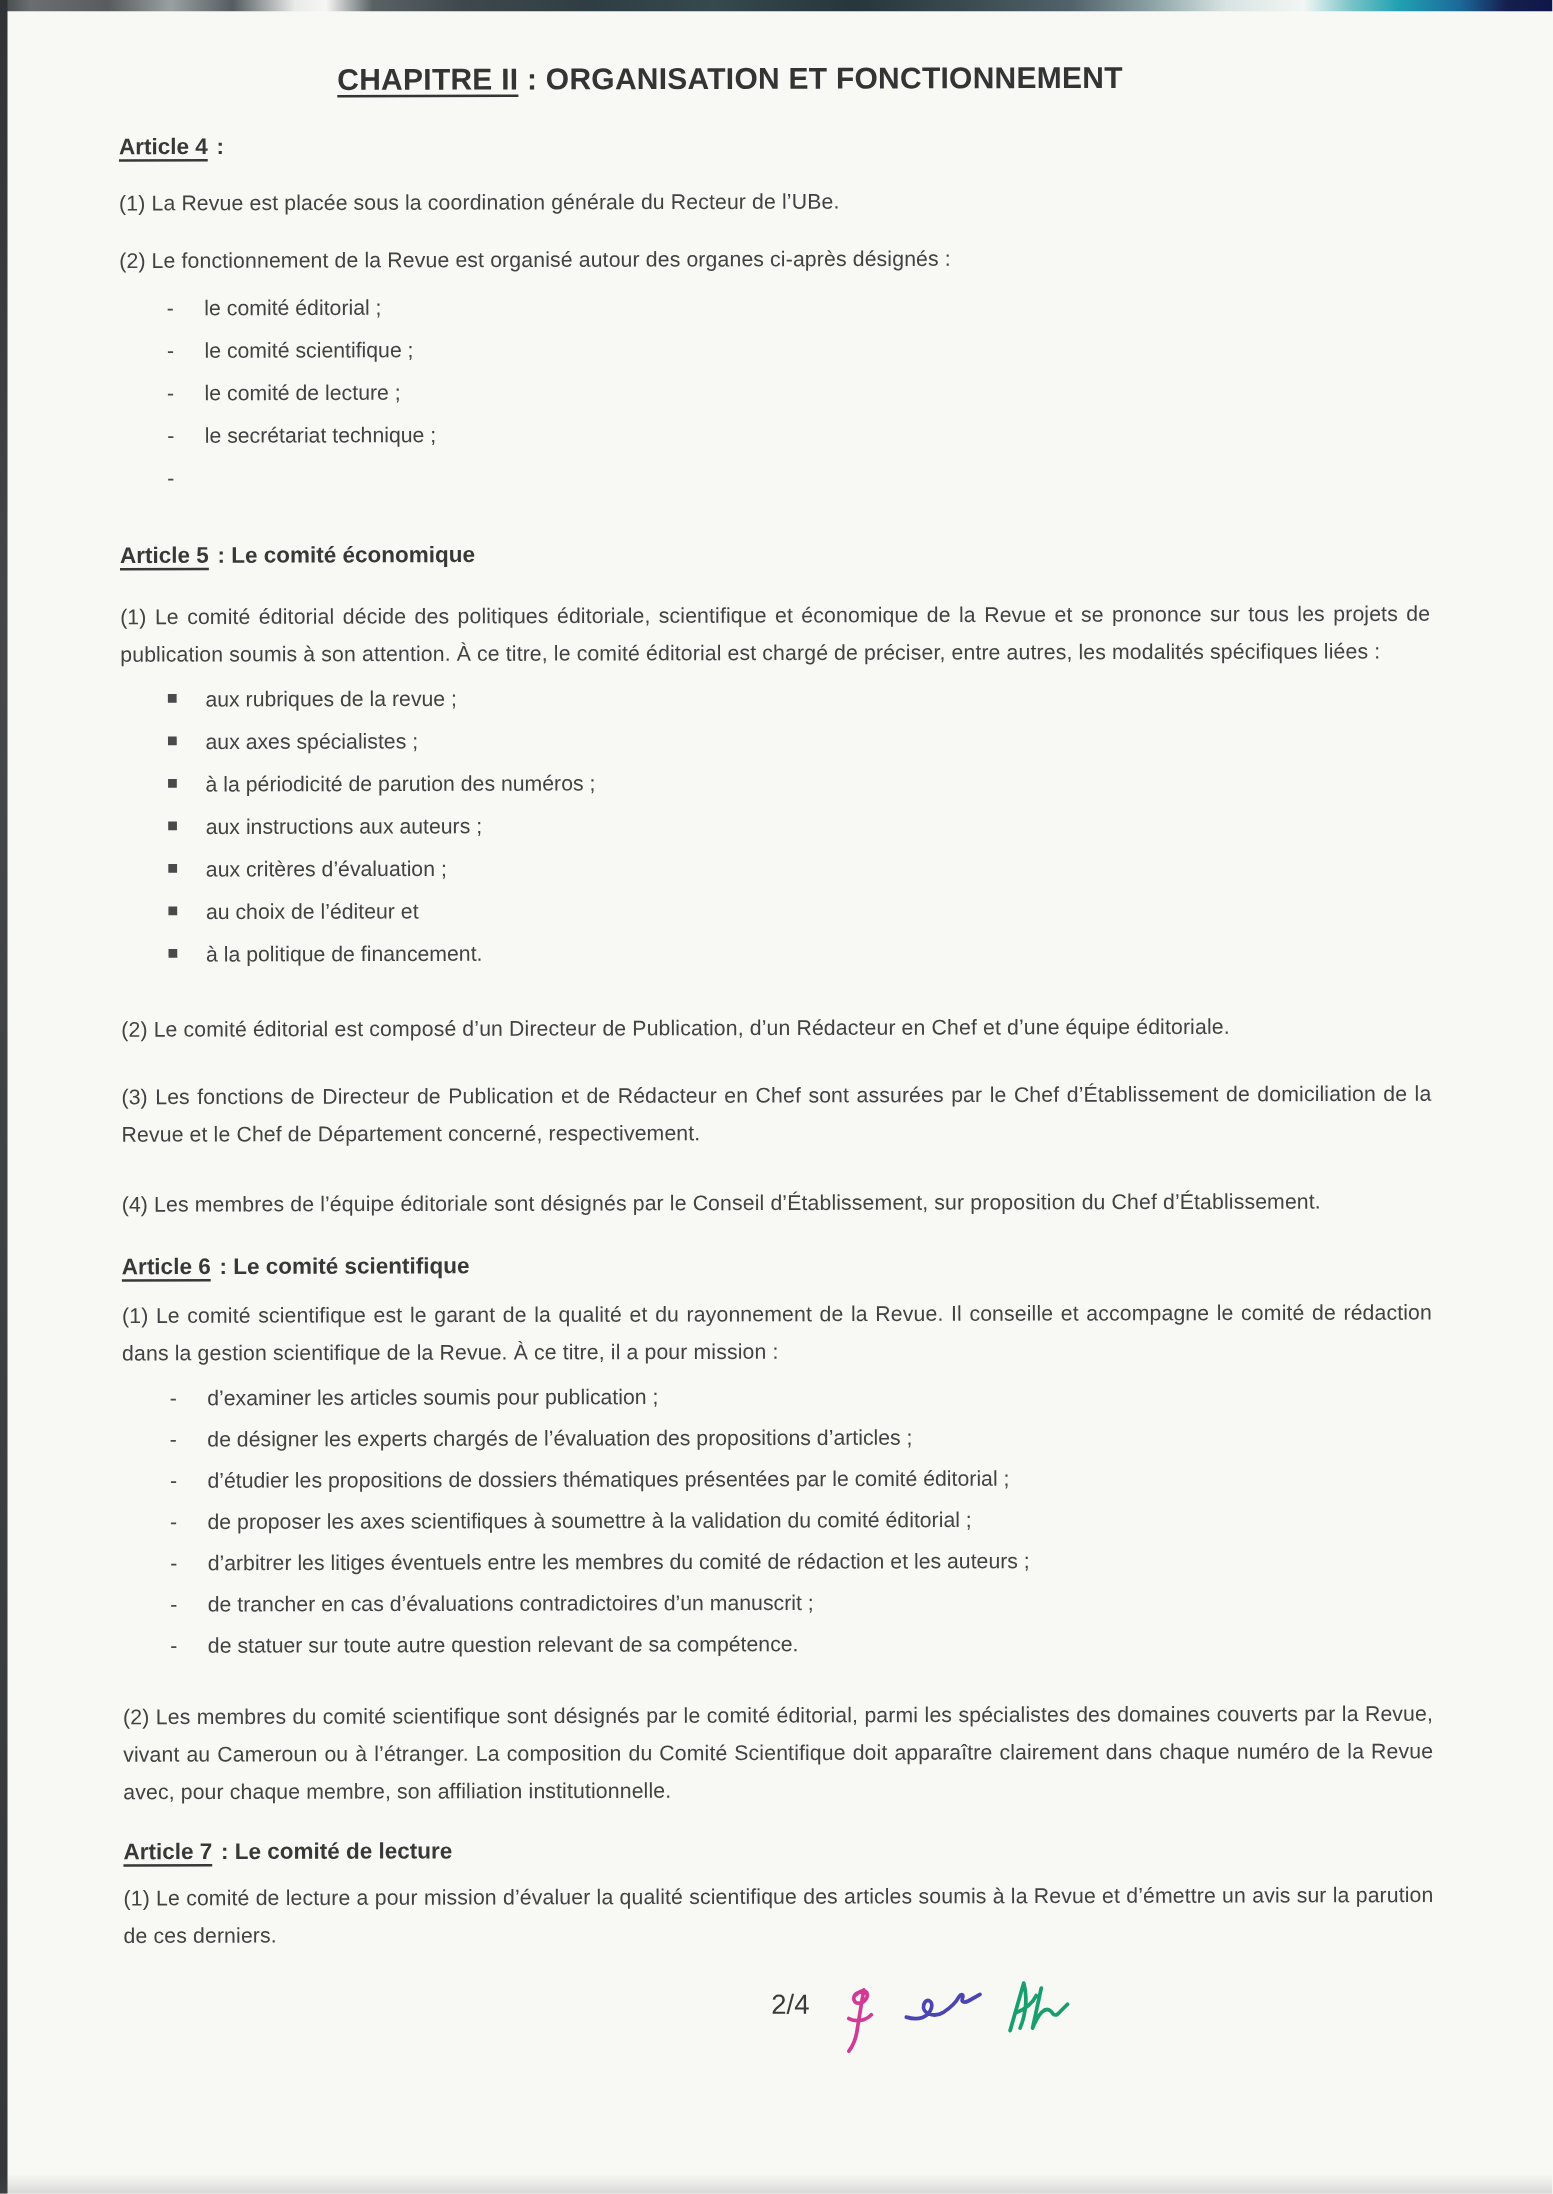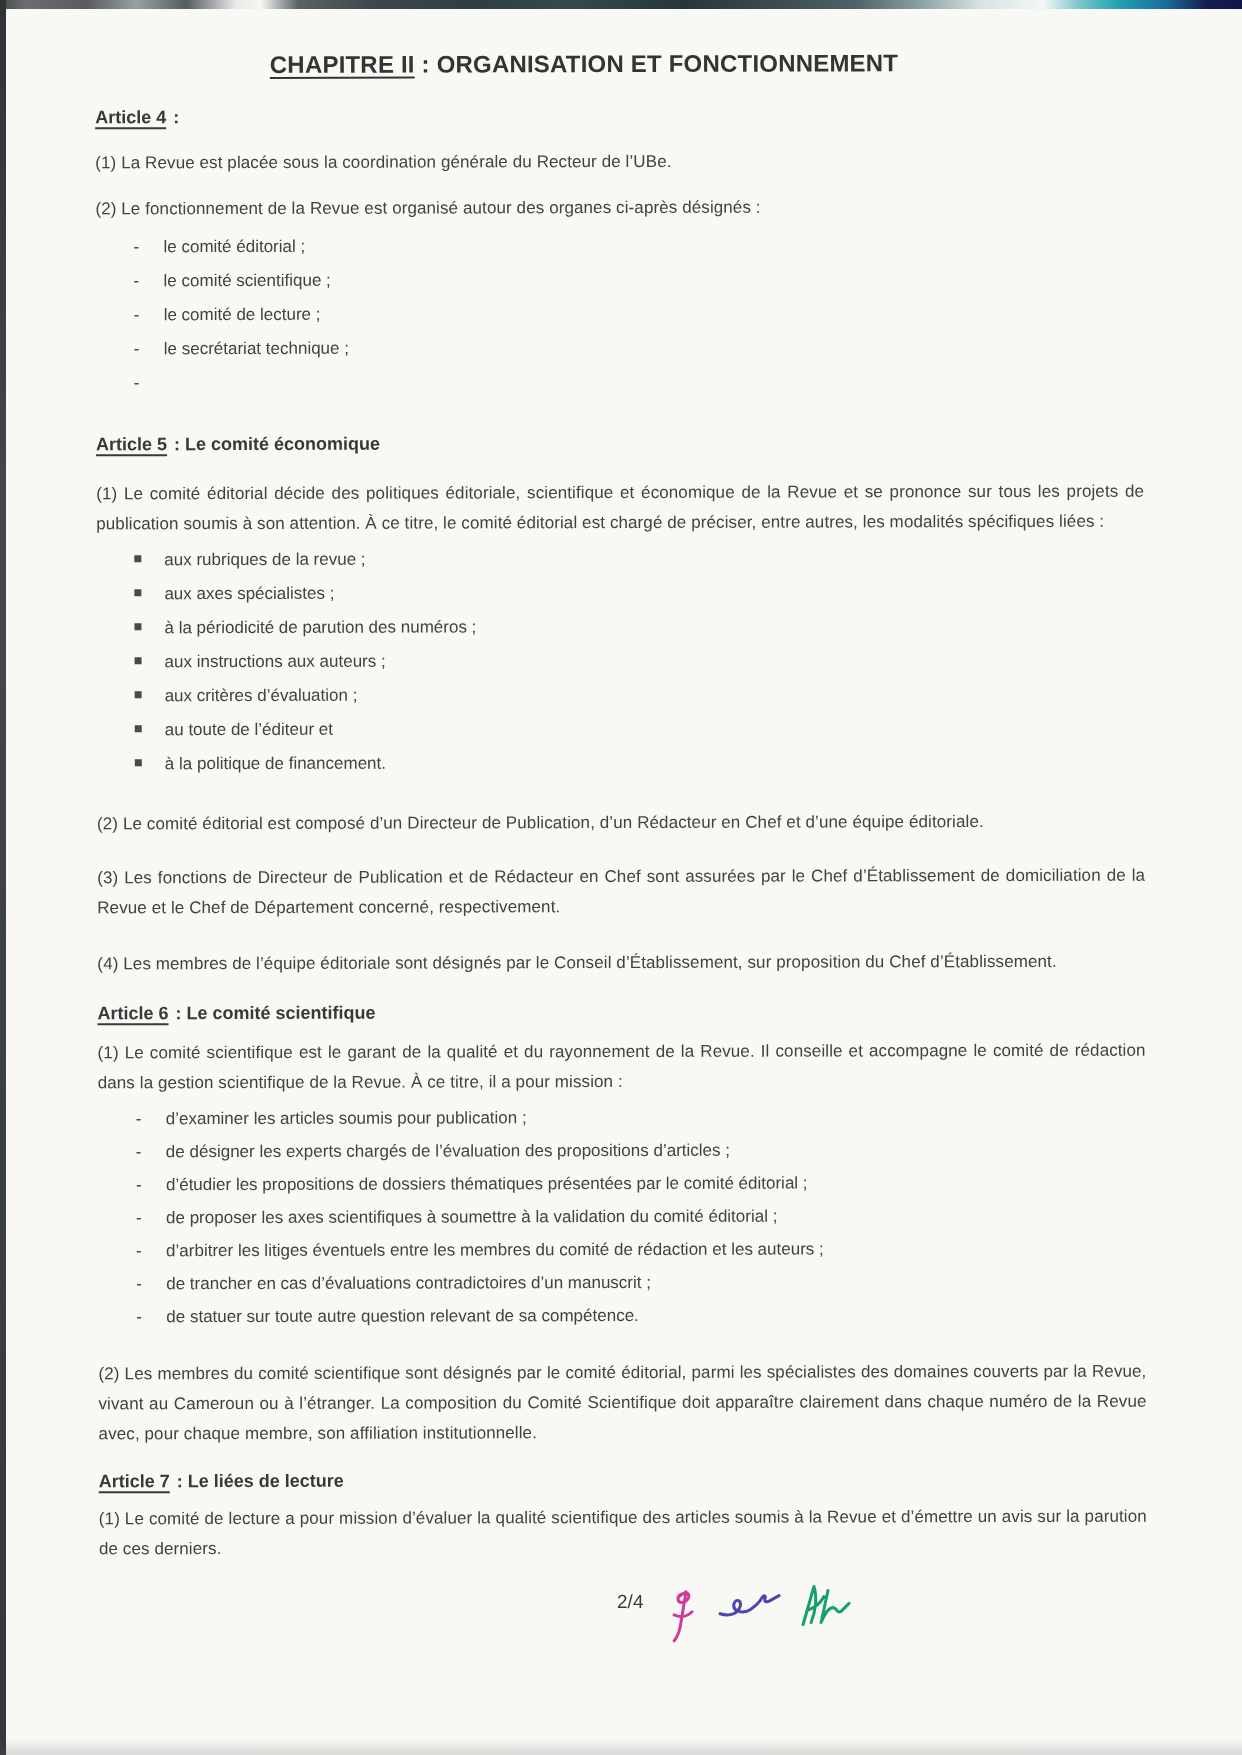--- a/index.html
+++ b/index.html
@@ -60,21 +60,21 @@
   }
   .sq{
     width:7px;height:7px;background:#4a4a4a;flex:0 0 7px;
     margin-right:23px;position:relative;top:-2px;align-self:center;
   }
   .footer{
     display:flex;align-items:flex-start;margin-top:24px;margin-left:518px;
     height:70px;
   }
   .page-num{
-    font-size:19px;color:#3a3a3a;margin-right:24px;position:relative;top:4px;
+    font-size:22px;color:#3a3a3a;margin-right:24px;position:relative;top:4px;
   }
   .sig{flex:0 0 auto;}
   .sig-1{position:relative;top:2px;margin-right:16px;}
   .sig-2{position:relative;top:0px;margin-right:14px;}
   .sig-3{position:relative;top:-10px;}
 </style>
 </head>
 <body>
 
 <div class="scan-top"></div>
@@ -128,21 +128,21 @@
     <div class="list-item">
         <span class="sq"></span>
         <span>aux instructions aux auteurs ;</span>
       </div>
     <div class="list-item">
         <span class="sq"></span>
         <span>aux critères d’évaluation ;</span>
       </div>
     <div class="list-item">
         <span class="sq"></span>
-        <span>au toute de l’éditeur et</span>
+        <span>au choix de l’éditeur et</span>
       </div>
     <div class="list-item">
         <span class="sq"></span>
         <span>à la politique de financement.</span>
       </div>
   </div>
   <div class="para" style="margin-top:28px;">(2) Le comité éditorial est composé d’un Directeur de Publication, d’un Rédacteur en Chef et d’une équipe éditoriale.</div>
   <div class="para" style="margin-top:24px;">(3) Les fonctions de Directeur de Publication et de Rédacteur en Chef sont assurées par le Chef d’Établissement de domiciliation de la Revue et le Chef de Département concerné, respectivement.</div>
   <div class="para" style="margin-top:26px;">(4) Les membres de l’équipe éditoriale sont désignés par le Conseil d’Établissement, sur proposition du Chef d’Établissement.</div>
 
@@ -173,21 +173,21 @@
         <span class="marker">-</span>
         <span>de trancher en cas d’évaluations contradictoires d’un manuscrit ;</span>
       </div>
     <div class="list-item">
         <span class="marker">-</span>
         <span>de statuer sur toute autre question relevant de sa compétence.</span>
       </div>
   </div>
   <div class="para" style="margin-top:26px;">(2) Les membres du comité scientifique sont désignés par le comité éditorial, parmi les spécialistes des domaines couverts par la Revue, vivant au Cameroun ou à l’étranger. La composition du Comité Scientifique doit apparaître clairement dans chaque numéro de la Revue avec, pour chaque membre, son affiliation institutionnelle.</div>
 
-  <div class="article-heading" style="margin-top:22px;"><span class="u">Article 7</span><span> : Le liées de lecture</span></div>
+  <div class="article-heading" style="margin-top:22px;"><span class="u">Article 7</span><span> : Le comité de lecture</span></div>
   <div class="para" style="margin-top:12px;">(1) Le comité de lecture a pour mission d’évaluer la qualité scientifique des articles soumis à la Revue et d’émettre un avis sur la parution de ces derniers.</div>
 
   <div class="footer">
     <span class="page-num">2/4</span>
     <svg class="sig sig-1" width="34" height="58" viewBox="0 0 34 58">
       <path fill="none" stroke-width="3" stroke-linecap="round" stroke-linejoin="round" d="M13,7 c6,-6 11,-2 8,3 c-3,5 -10,5 -10,0 c0,-4 6,-7 10,-4 m-2,-3 l-5,30 c-1,8 -3,14 -7,19 M7,26 c6,3 13,2 18,-3" stroke="#d23a98"></path>
     </svg>
     <svg class="sig sig-2" width="66" height="38" viewBox="0 0 66 38">
       <path fill="none" stroke-width="3" stroke-linecap="round" stroke-linejoin="round" d="M3,27 c10,3 18,0 20,-7 c2,-6 -4,-9 -6,-3 c-2,7 8,11 16,6 c6,-4 10,-8 12,-12 c2,-3 4,-2 3,1 c-1,3 1,4 5,2 l9,-5" stroke="#4b45b4"></path>
     </svg>

